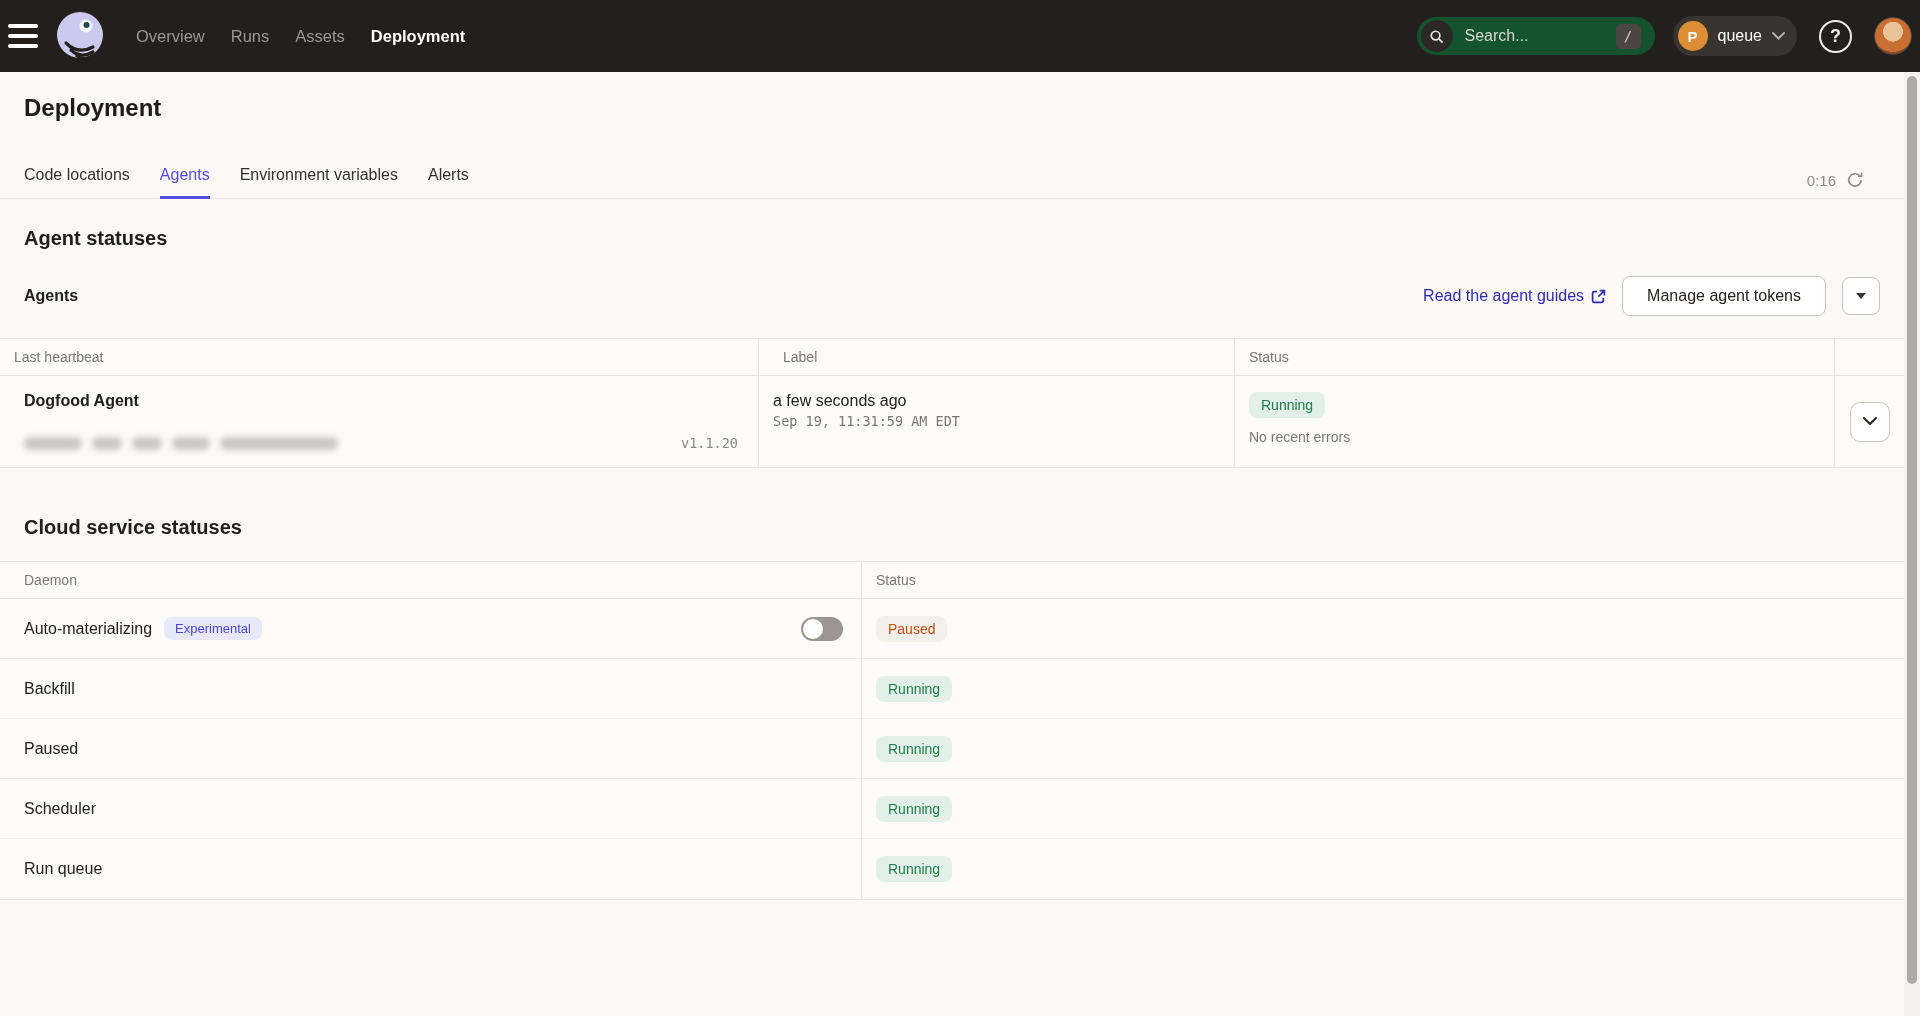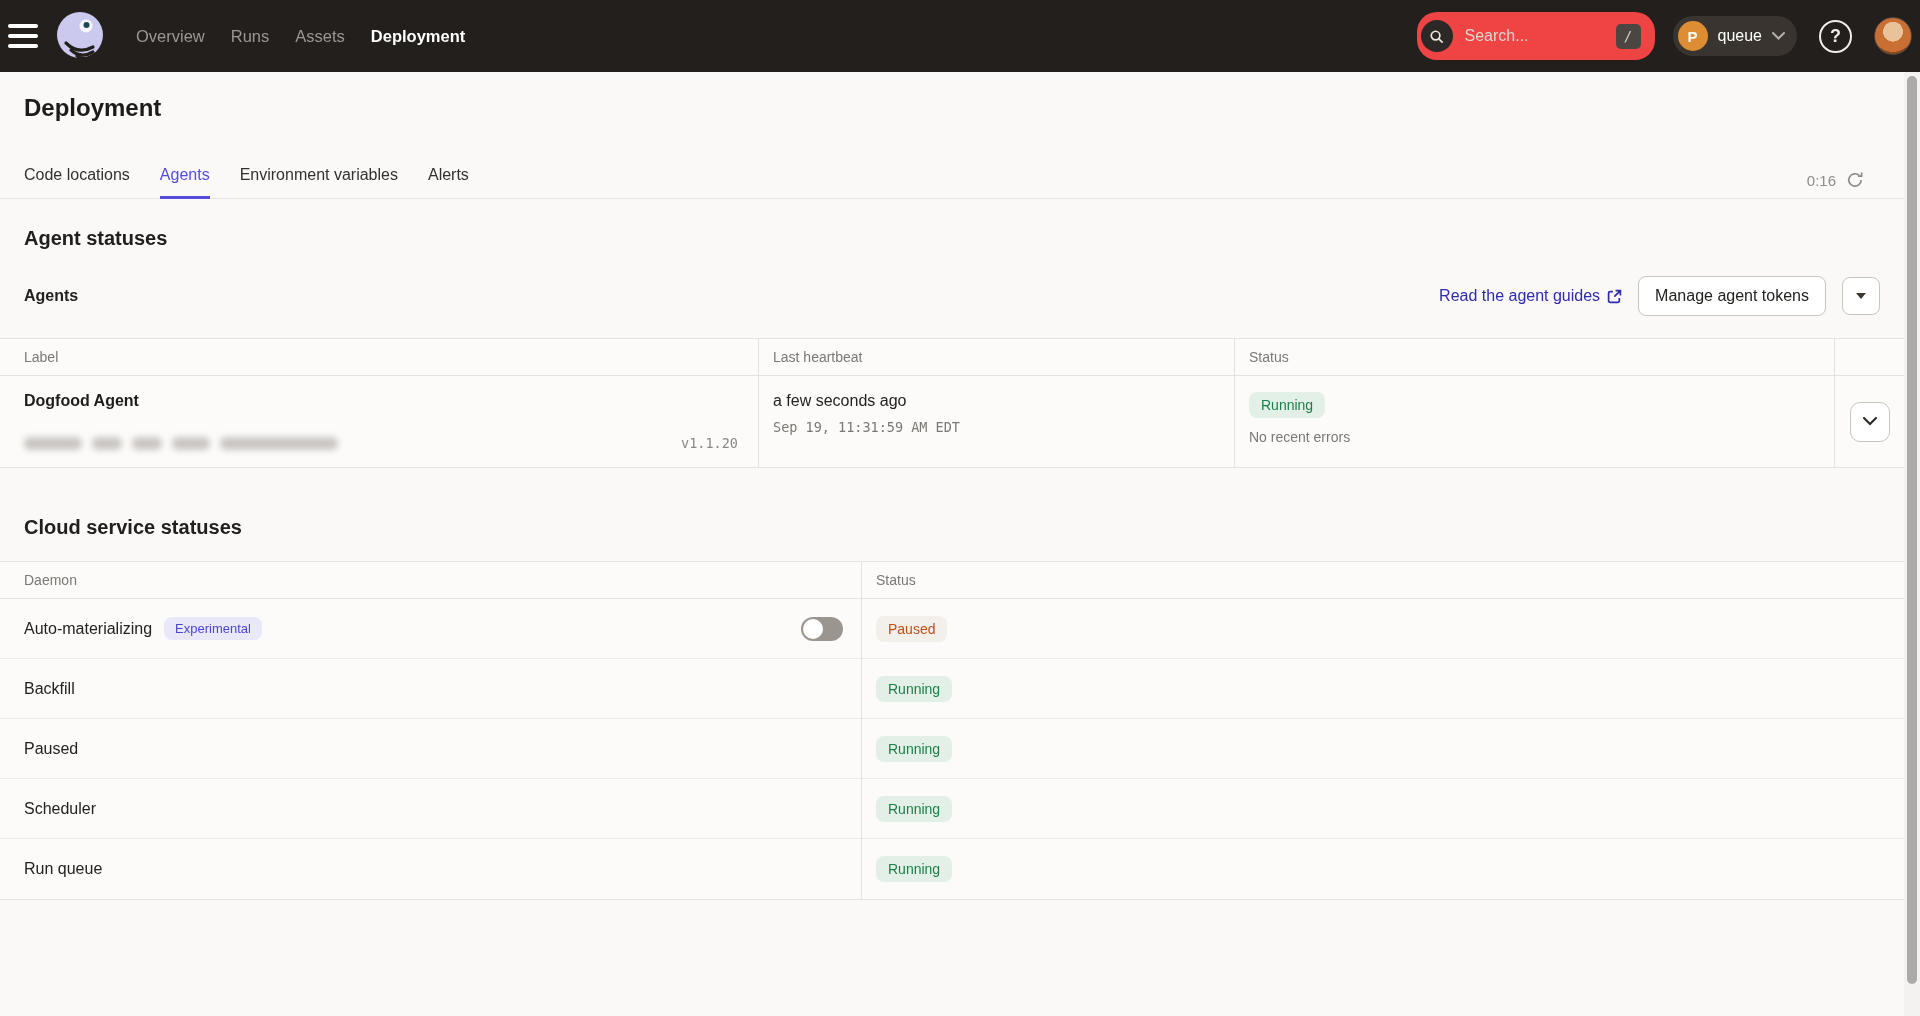--- a/index.html
+++ b/index.html
@@ -10,21 +10,21 @@
   
   .topnav { position:absolute; top:0; left:0; width:1920px; height:72px; background:#231F1C;
             display:flex; align-items:center; padding:0 8px; }
   .hamburger { width:30px; height:24px; display:flex; flex-direction:column; justify-content:space-between; cursor:pointer; margin-right:16px; }
   .hamburger span { display:block; height:4px; border-radius:2px; background:#FFFFFF; }
   .logo { width:52px; height:52px; margin-right:30px; }
   .nav-links { display:flex; align-items:center; gap:26px; }
   .nav-link { font-size:16.5px; color:#9B9792; cursor:pointer; }
   .nav-link.active { color:#FFFFFF; font-weight:700; }
   .topnav-right { margin-left:auto; display:flex; align-items:center; }
-  .search-pill { width:238px; height:48px; border-radius:20px; background:#ef4444; display:flex; align-items:center; padding:0 14px 0 4px; cursor:text; }
+  .search-pill { width:238px; height:38px; border-radius:20px; background:#14532d; display:flex; align-items:center; padding:0 14px 0 4px; cursor:text; }
   .search-icon-circle { width:32px; height:32px; border-radius:50%; background:#2C2825; display:flex; align-items:center; justify-content:center; flex:none; }
   .search-pill input { background:transparent; border:none; outline:none; color:#E8E6E3; font-size:16px; margin-left:12px; width:118px; font-family:"Liberation Sans",sans-serif; }
   .search-pill input::placeholder { color:#DBD8D4; opacity:1; }
   .slash-key { width:25px; height:25px; border-radius:5px; background:#4B4641; color:#CFCCC8; font-size:14px; display:flex; align-items:center; justify-content:center; margin-left:auto; }
   .org-chip { height:40px; border-radius:20px; background:#393430; display:flex; align-items:center; padding:0 12px 0 5px; margin-left:18px; cursor:pointer; }
   .org-avatar { width:30px; height:30px; border-radius:50%; background:#DD8D33; color:#FFFFFF; font-weight:700; font-size:15px; display:flex; align-items:center; justify-content:center; }
   .org-name { color:#FFFFFF; font-size:16px; margin:0 10px 0 10px; }
   .help-btn { width:33px; height:33px; border-radius:50%; border:2.5px solid #EFEEEC; color:#EFEEEC; font-size:18px; font-weight:700; display:flex; align-items:center; justify-content:center; margin-left:22px; cursor:pointer; }
   .user-avatar { width:38px; height:38px; border-radius:50%; margin-left:22px; cursor:pointer;
                  background:radial-gradient(circle at 50% 38%, #E8C39A 0 34%, #C96F33 35% 70%, #8A4A22 71%); border:1px solid #4A453F; }
@@ -39,36 +39,36 @@
   .tab.active::after { content:""; position:absolute; left:0; right:0; bottom:-1px; height:3px; background:#554CE0; }
   .refresh-area { position:absolute; right:40px; bottom:9px; display:flex; align-items:center; gap:10px; color:#8F8C88; font-size:15px;margin-left:11px; }
   .refresh-btn { width:18px; height:18px; cursor:pointer; display:flex; }
 
   
   h2.section-title { font-size:20px; font-weight:700; color:#21201D; margin:28px 24px 0 24px; }
   .agents-toolbar { display:flex; align-items:center; margin:26px 24px 0 24px; }
   .subheading { font-size:16px; font-weight:700; color:#24221F; }
   .toolbar-right { margin-left:auto; display:flex; align-items:center; gap:16px; }
   .guide-link { color:#2F2AAE; font-size:16px; display:flex; align-items:center; gap:7px; cursor:pointer; text-decoration:none; }
-  .btn-outline { background:#FFFFFF; border:1px solid #C8C5C1; border-radius:8px; height:40px; padding:0 16px; font-size:16px; color:#24221F; cursor:pointer; font-family:"Liberation Sans",sans-serif; }
+  .btn-outline { background:#FFFFFF; border:1px solid #C8C5C1; border-radius:8px; height:40px; padding:0 24px; font-size:16px; color:#24221F; cursor:pointer; font-family:"Liberation Sans",sans-serif; }
   .btn-split { width:38px; height:38px; background:#FFFFFF; border:1px solid #C8C5C1; border-radius:8px; cursor:pointer; display:flex; align-items:center; justify-content:center; }
   .caret-down { width:0; height:0; border-left:5px solid transparent; border-right:5px solid transparent; border-top:6px solid #3A3733; }
 
   
   .table { margin-top:22px; border-top:1px solid #E5E2DF; border-bottom:1px solid #E5E2DF; background:#FCFBFA; }
   .agents-grid { display:grid; grid-template-columns:759px 476px 600px 1fr; }
   .services-grid { display:grid; grid-template-columns:862px 1fr; }
   .th { font-size:14px; color:#7B7874; padding:10px 14px; border-bottom:1px solid #E5E2DF; background:#FCFBFA; }
   .th.first, .td.first { padding-left:24px; }
   .colline { border-right:1px solid #E5E2DF; }
   .td { padding:16px 14px; }
   .agents-grid .td { min-height:85px; }
   .cell-title { font-size:16px; font-weight:700; color:#1E1C19; }
   .cell-main { font-size:16px; color:#24221F; }
-  .cell-sub { font-size:13.5px; color:#7B7874; margin-top:9px; }
+  .cell-sub { font-size:13.5px; color:#7B7874; margin-top:3px; }
   .id-line { display:flex; align-items:center; margin-top:25px; }
   .blur-blobs { display:flex; gap:10px; filter:blur(3px); }
   .blur-blobs i { display:block; height:13px; border-radius:6px; background:#C9C6C2; }
   .version { margin-left:auto; font-size:13.5px; color:#8C8984; padding-right:6px; }
   .badge { display:inline-block; font-size:14px; padding:5px 12px; border-radius:8px; }
   .badge.running { background:#E3F0E8; color:#1E7E49; }
   .badge.paused { background:#F3EFEB; color:#BE4F12; }
   .badge.experimental { background:#E9E8F9; color:#4E46CE; font-size:13px; padding:4px 11px; }
   .status-note { font-size:14px; color:#7B7874; margin-top:11px; }
   .expand-cell { display:flex; align-items:center; justify-content:center; }
@@ -174,22 +174,22 @@
           </svg>
       </a>
       <button class="btn-outline">Manage agent tokens</button>
       <div class="btn-split">
         <span class="caret-down"></span>
       </div>
     </div>
   </div>
 
   <div class="table agents-grid">
+    <div class="th colline">Last heartbeat</div>
     <div class="th first colline">Label</div>
-    <div class="th colline">Last heartbeat</div>
     <div class="th colline">Status</div>
     <div class="th"></div>
 
     <div class="td first colline">
       <div class="cell-title">Dogfood Agent</div>
       <div class="id-line">
         <span class="blur-blobs">
           <i style="width:58px"></i>
             <i style="width:30px"></i>
             <i style="width:30px"></i>

